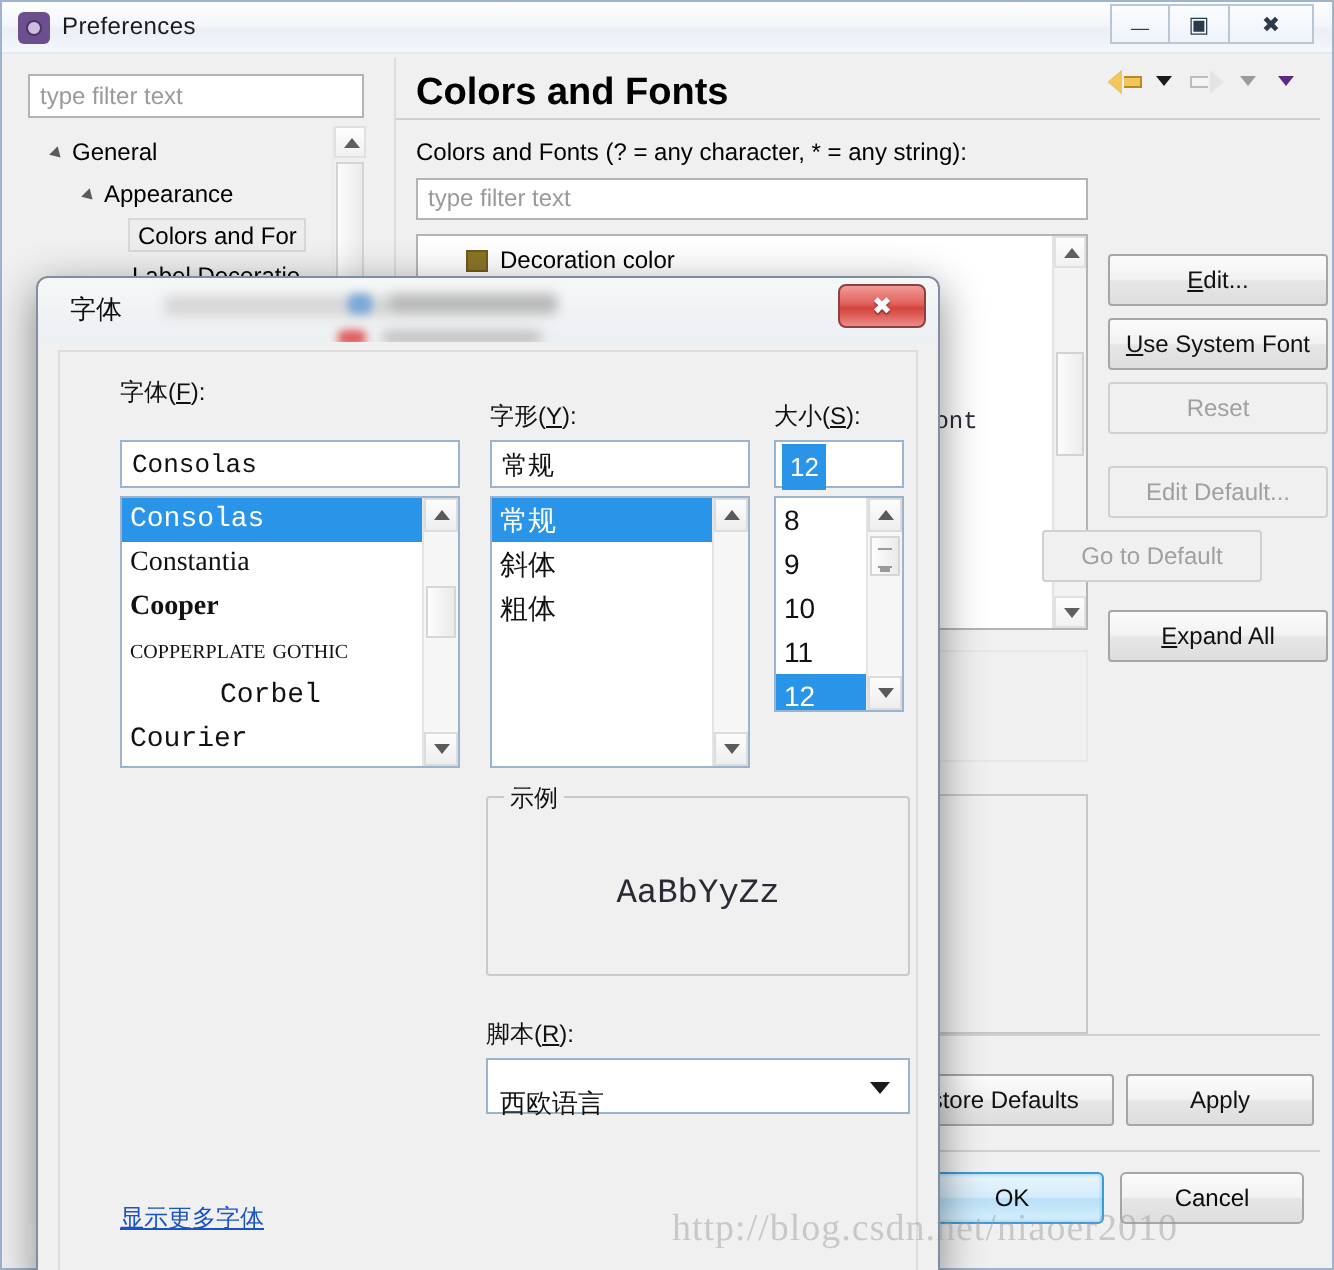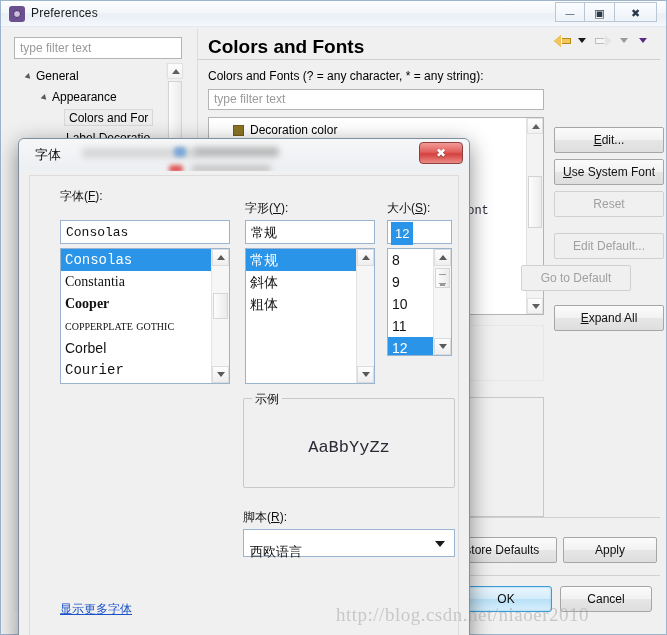--- a/index.html
+++ b/index.html
@@ -271,21 +271,21 @@
   }
 
   
   #lbl-family{left:30px;top:12px;}
   #in-family{left:30px;top:44px;width:170px;}
   #list-family{left:30px;top:72px;width:170px;height:136px;}
   .ff-consolas{font-family:"Liberation Mono","DejaVu Sans Mono",monospace;}
   .ff-serif{font-family:"Liberation Serif","DejaVu Serif",serif;}
   .ff-bold-serif{font-family:"Liberation Serif","DejaVu Serif",serif;font-weight:bold;}
   .ff-smallcaps{font-family:"Liberation Serif","DejaVu Serif",serif;font-variant:small-caps;text-transform:lowercase;}
-  .ff-sans{font-family:Liberation Sans, sans-serif;}
+  .ff-sans{font-family:Liberation Mono, monospace;margin-left:45px;}
   .ff-mono{font-family:"Liberation Mono","DejaVu Sans Mono",monospace;}
 
   
   #lbl-style{left:215px;top:24px;}
   #in-style{left:215px;top:44px;width:130px;}
   #list-style{left:215px;top:72px;width:130px;height:136px;}
 
   
   #lbl-size{left:357px;top:24px;}
   #in-size{left:357px;top:44px;width:65px;padding:0;}

